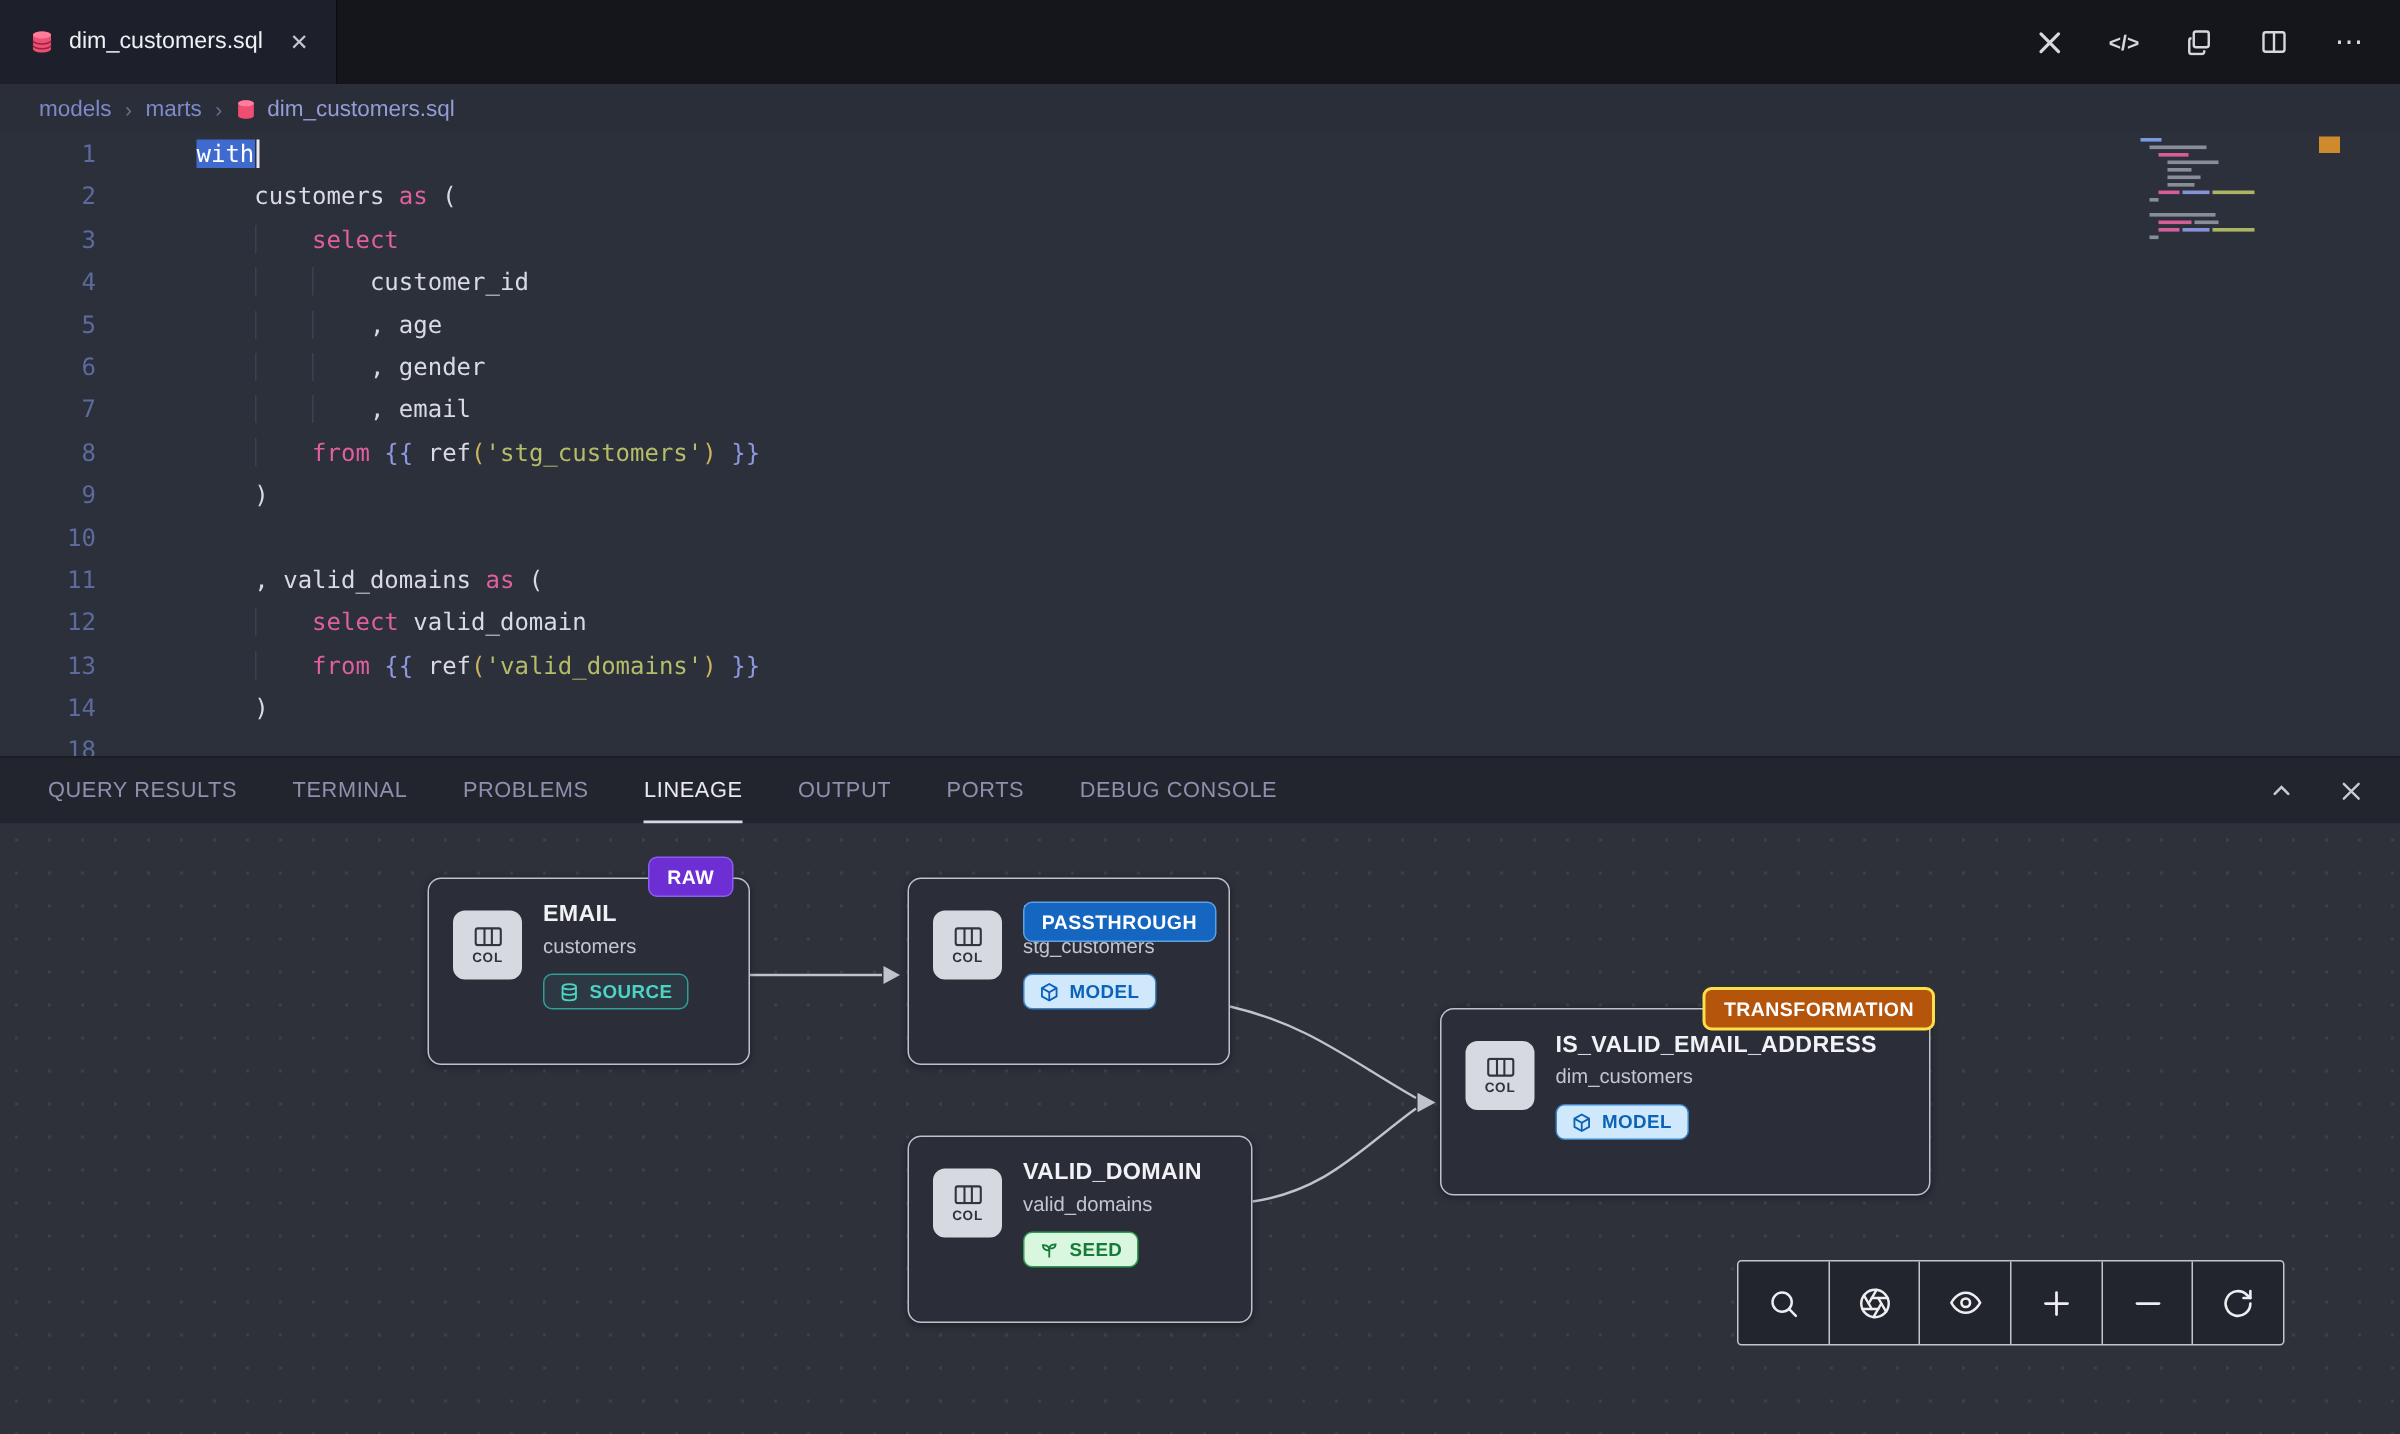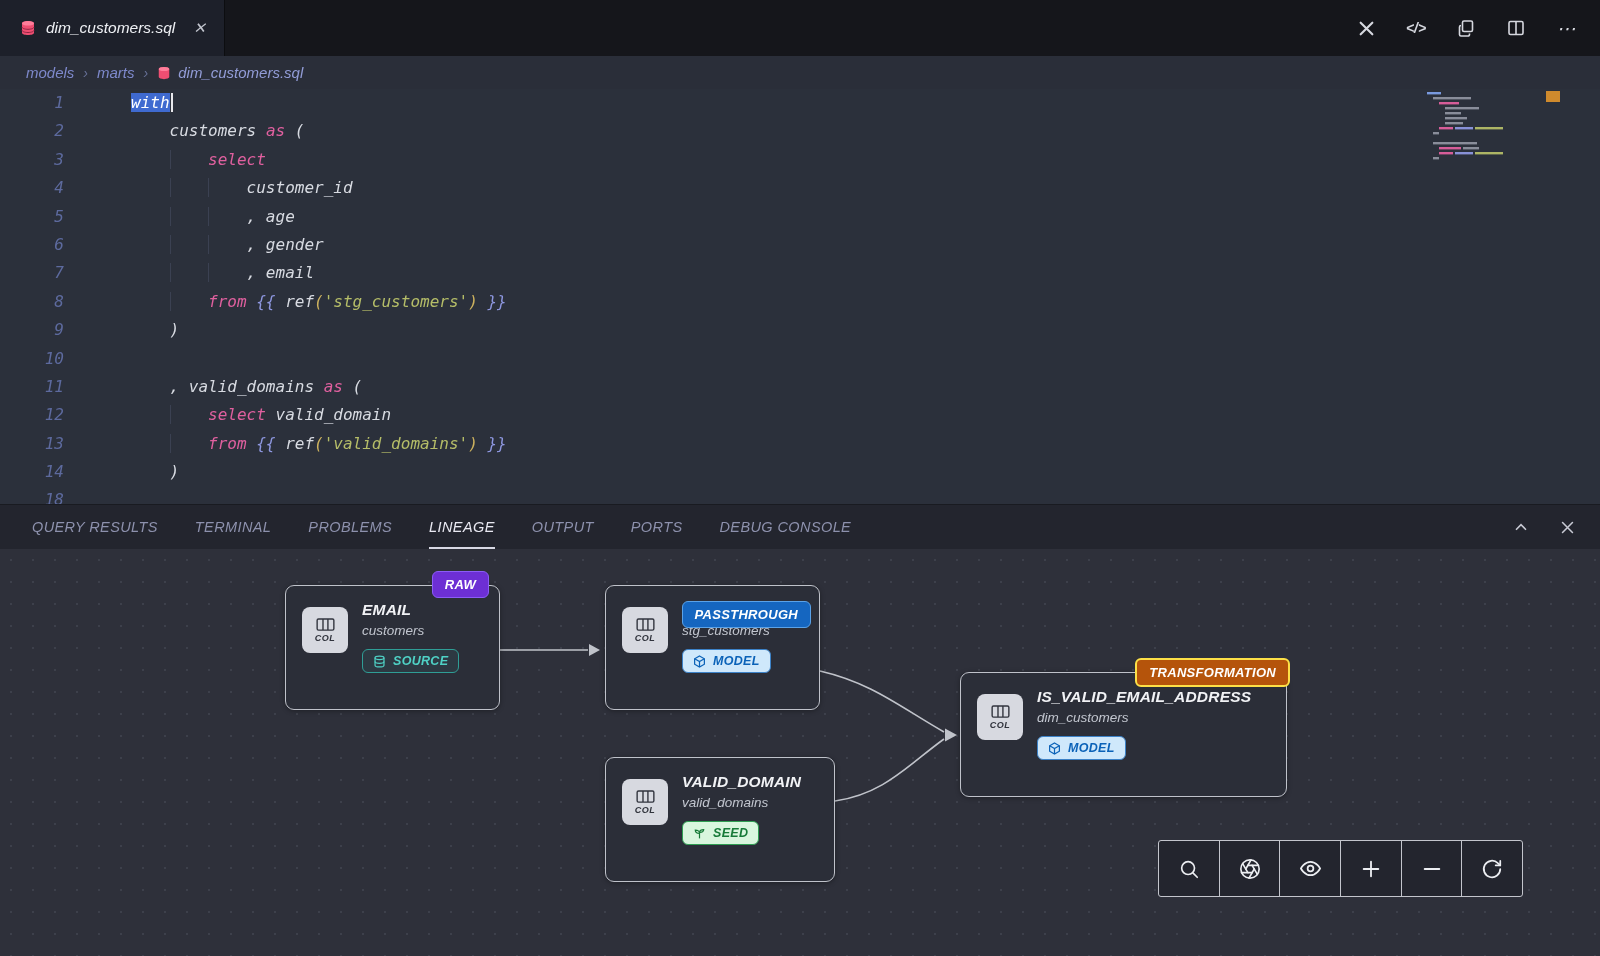--- a/index.html
+++ b/index.html
@@ -1,18 +1,18 @@
 <!DOCTYPE html>
 <html><head>
 <meta charset="utf-8">
 <style>
   * { margin:0; padding:0; box-sizing:border-box; }
   html,body { width:1600px; height:956px; overflow:hidden; background:#2b303b;
               font-family:"Liberation Sans", sans-serif; }
-  .app { position:relative; width:1600px; height:956px;font-style:italic; }
+  .app { position:relative; width:1600px; height:956px; }
 
   
   .tabbar { position:absolute; left:0; top:0; width:1600px; height:56px;
             background:#15161b; display:flex; align-items:stretch; }
   .etab { display:flex; align-items:center; gap:10px; padding:0 18px 0 20px;
           background:#1d202a; border-right:1px solid #0c0d10; }
   .etab .title { color:#eef0f4; font-size:15.5px; }
   .etab .close { color:#c3c6cf; font-size:15px; margin-left:8px; cursor:pointer; }
   .tabbar-actions { margin-left:auto; display:flex; align-items:center; gap:26px;
                     padding-right:22px; color:#d6d8df; }

